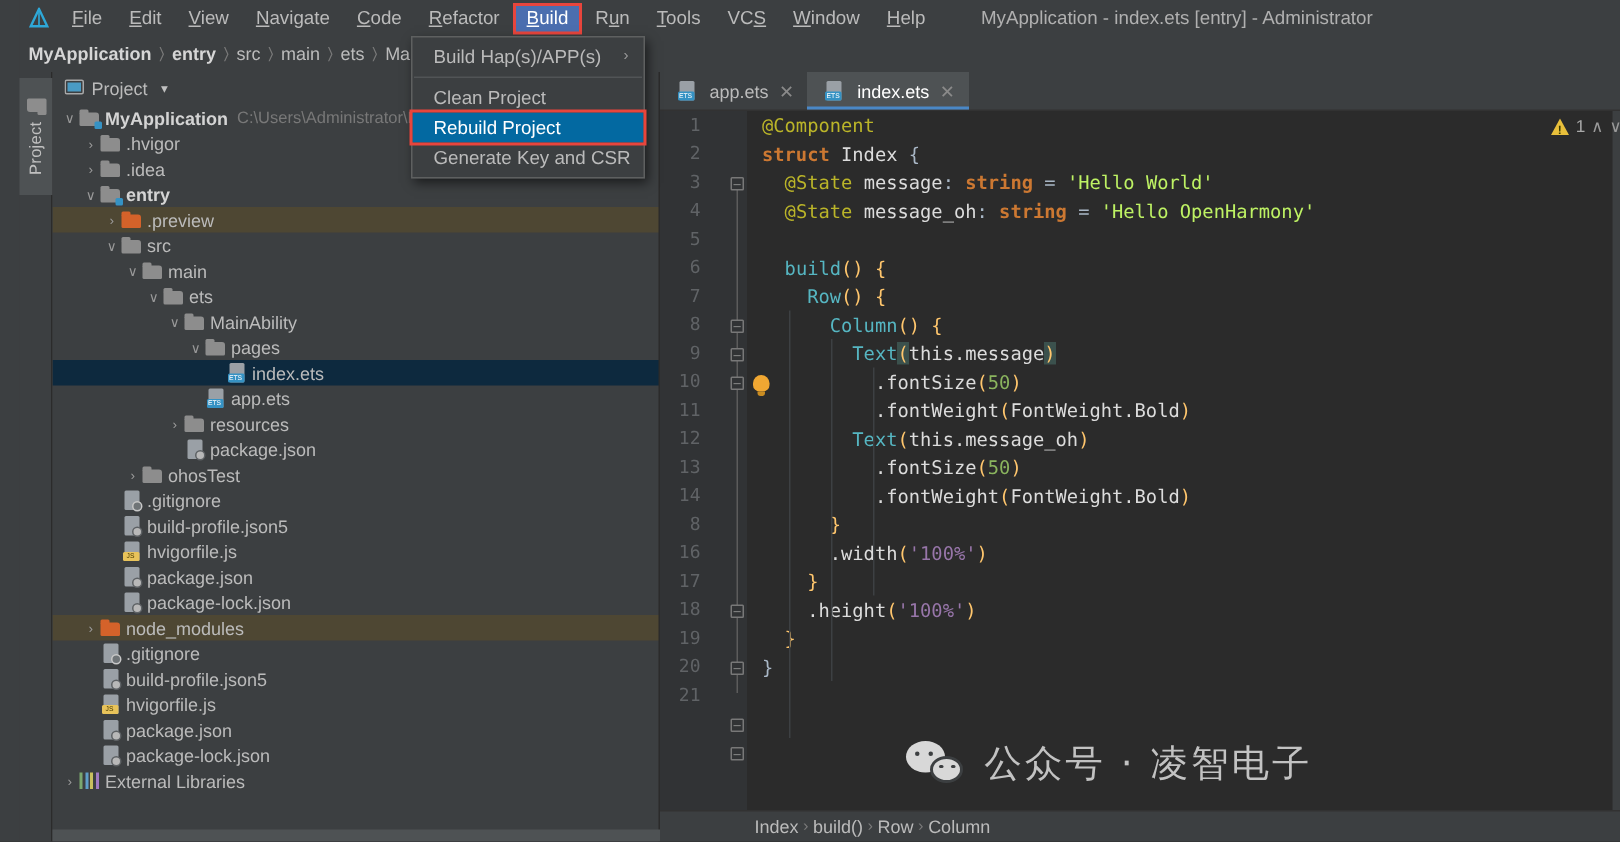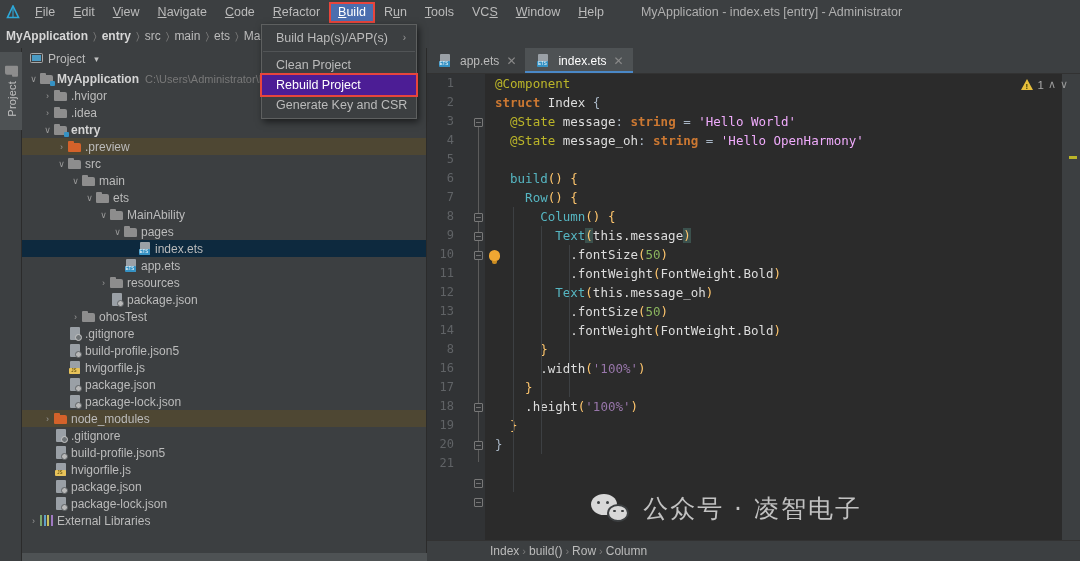--- a/index.html
+++ b/index.html
@@ -4,21 +4,21 @@
 <style>
   * { box-sizing: border-box; }
   html, body {
     margin: 0; padding: 0;
     width: 1080px; height: 561px;
     background: #3c3f41;
     font-family: "Liberation Sans", sans-serif;
     overflow: hidden;
     -webkit-font-smoothing: antialiased;
   }
-  #app { position: relative; width: 884px; height: 561px; }
+  #app { position: relative; width: 884px; height: 561px; margin-left: 13px; }
 
   
   .menubar {
     position: absolute; left: 0; top: 0; width: 1080px; height: 24px;
     background: #3c3f41; display: flex; align-items: center;
     font-size: 12.5px; color: #bbbbbb;
   }
   .app-logo { width: 26px; display:flex; align-items:center; justify-content:center; }
   .menu-item {
     padding: 2px 8px; margin: 0 1px; height: 19px; line-height: 15px;
@@ -50,21 +50,21 @@
     box-shadow: 2px 3px 7px rgba(0,0,0,0.55);
     z-index: 60; padding: 3px 0;
   }
   .dd-item {
     height: 20px; line-height: 20px; padding: 0 10px 0 14px;
     font-size: 12.5px; color: #bbbbbb; position: relative;
     display: flex; align-items: center; white-space: nowrap;
   }
   .dd-item .submenu-arrow { margin-left: auto; color: #9a9a9a; font-size: 10px; }
   .dd-item.selected {
-    background: #4c1d95; color: #ffffff;
+    background: #0369a1; color: #ffffff;
     outline: 2px solid #e8453c; outline-offset: 0px;
   }
   .dd-sep { height: 1px; background: #515456; margin: 3px 1px; }
 
   
   .toolstrip {
     position: absolute; left: 0; top: 48px; width: 22px; height: 513px;
     background: #3c3f41; border-right: 1px solid #2b2b2b;
   }
   .toolstrip-btn {
@@ -203,21 +203,21 @@
     color: #a9b7c6; padding-left: 10px;
   }
   .cl { height: 19px; line-height: 19px; white-space: pre; }
   .ind-guide {
     position:absolute; top:0; width:1px; height:100%; background:#3d4043;
   }
 
   
   .t-ann  { color:#bbb529; }
   .t-kw   { color:#cc7832; font-weight:bold; }
-  .t-str  { color:#f0abfc; }
+  .t-str  { color:#bef264; }
   .t-num  { color:#6897bb; }
   .t-comp { color:#56b6c2; }
   .t-prop { color:#9876aa; }
   .t-brace{ color:#a9b7c6; }
   .t-yellowbrace { color:#ffc66d; }
   .t-white { color:#dcdcdc; }
   .hl-match { background:#3b514d; }
 
   .warnbar {
     position:absolute; right:0; top:0; width:18px; height:100%;

